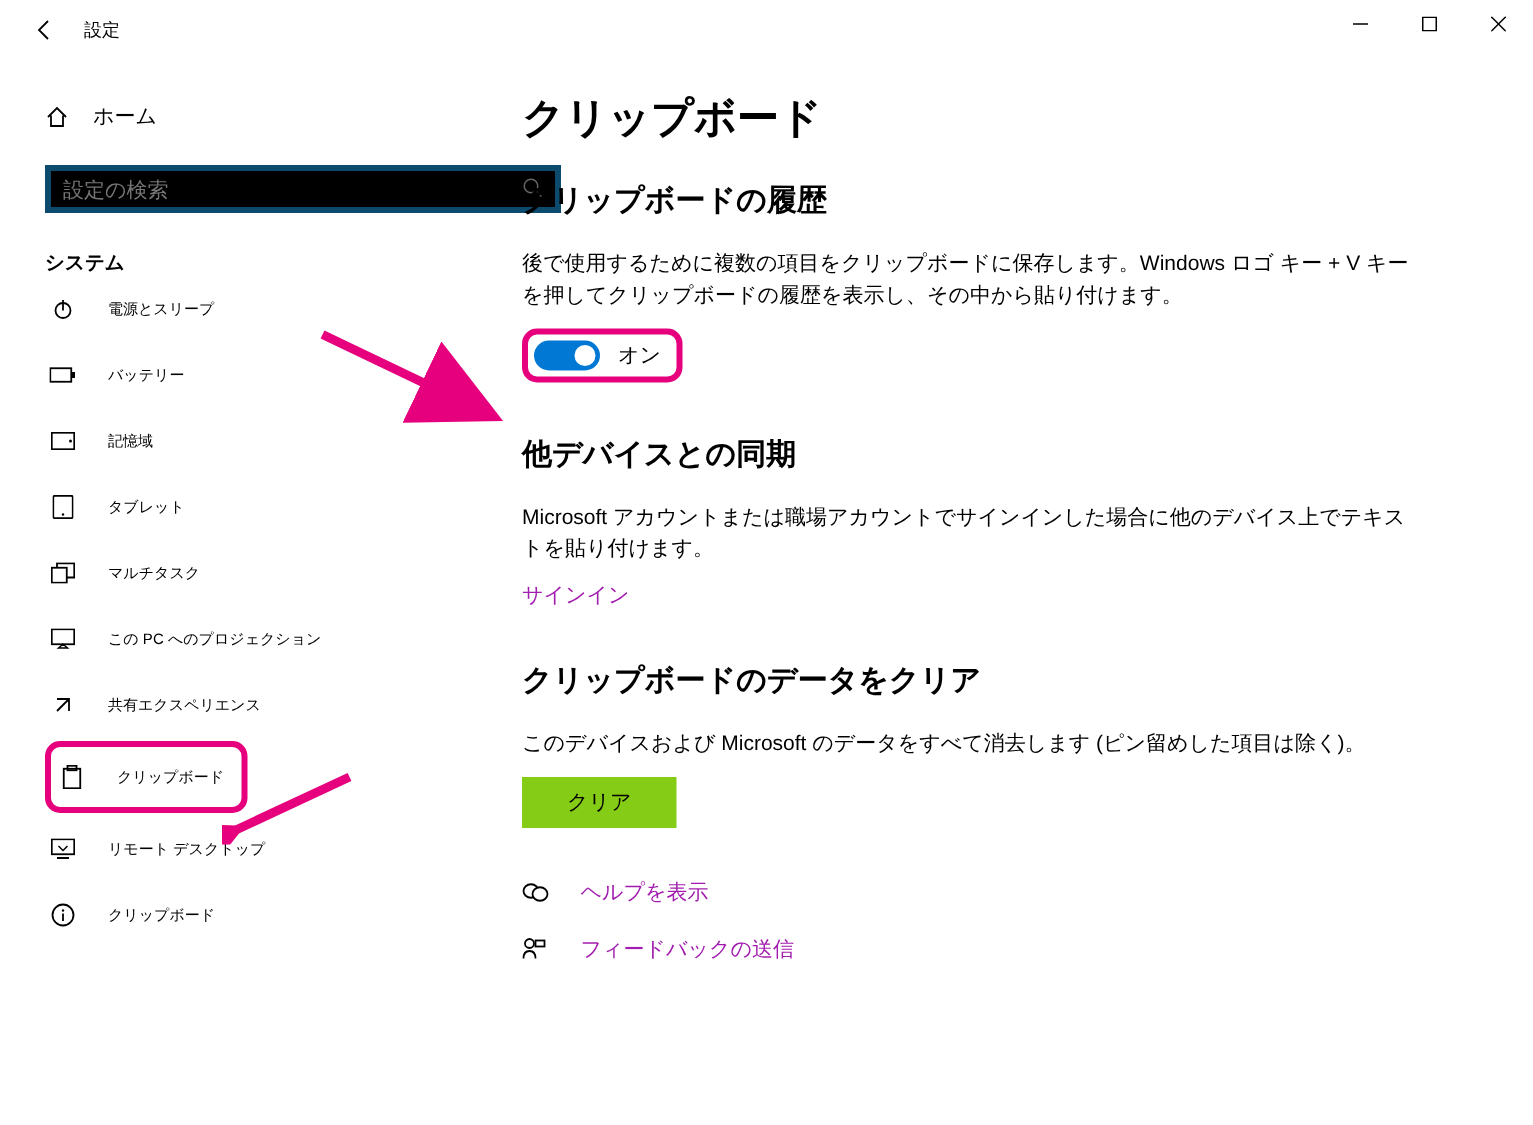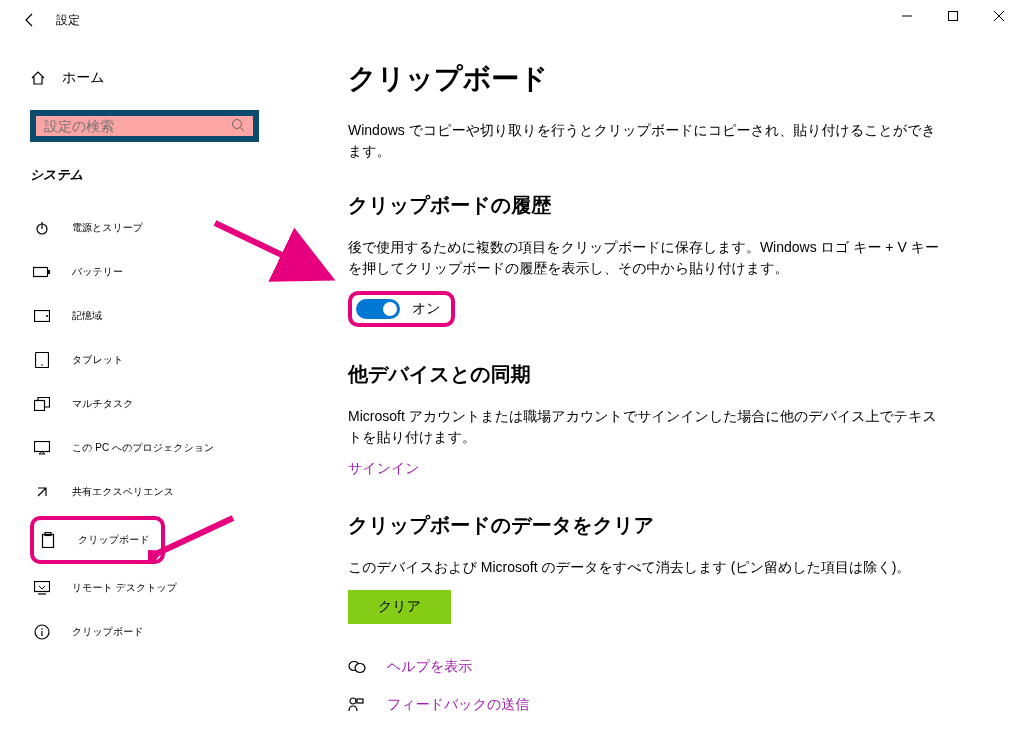--- a/index.html
+++ b/index.html
@@ -51,42 +51,40 @@
       display: flex;
       align-items: center;
       height: 44px;
       margin-top: 16px;
       margin-bottom: 10px;
       cursor: pointer;
     }
     .home-row .icon { width: 18px; display:flex; }
     .home-row .label { margin-left: 14px; font-size: 14px; }
     .search-box {
-      border: 6px solid #0c4a6e;
+      border: 4px solid #0c4a6e;
       height: 32px;
-      width: 229px;
+      width: 344px;
       display: flex;
       align-items: center;
       padding: 0 8px;
       margin-bottom: 24px;
-      background: #fca5a5;
+      background: #000000;
       justify-content: space-between;
     }
     .search-box input {
       border: none; outline: none;
       font-size: 14px;
       flex: 1;
       color: #666;
       background: transparent;
     }
     .section-label {
       font-size: 13px;
       font-weight: 600;
-      margin-bottom: 22px;
-      font-style: italic;
     }
     .nav-item {
       display: flex;
       align-items: center;
       height: 44px;
       cursor: pointer;
       padding-left: 2px;
     }
     .nav-item .icon {
       width: 20px;
@@ -335,21 +333,20 @@
             <circle cx="8" cy="5" r="0.8" fill="#000"></circle>
             <line x1="8" y1="7" x2="8" y2="12" stroke="#000" stroke-width="1.2"></line>
           </svg>
         </span>
       <span class="label">クリップボード</span>
     </div>
   </div>
 
   <div class="main">
     <div class="page-title">クリップボード</div>
-    <div class="desc">Windows でコピーや切り取りを行うとクリップボードにコピーされ、貼り付けることができます。</div>
 
     <div class="section-block">
       <div class="section-title">クリップボードの履歴</div>
       <div class="section-desc">後で使用するために複数の項目をクリップボードに保存します。Windows ロゴ キー + V キーを押してクリップボードの履歴を表示し、その中から貼り付けます。</div>
       <div class="highlight-box" style="padding:4px 10px 4px 4px">
         <div class="toggle-row">
           <div class="toggle">
             <div class="knob"></div>
           </div>
           <span class="toggle-label">オン</span>

